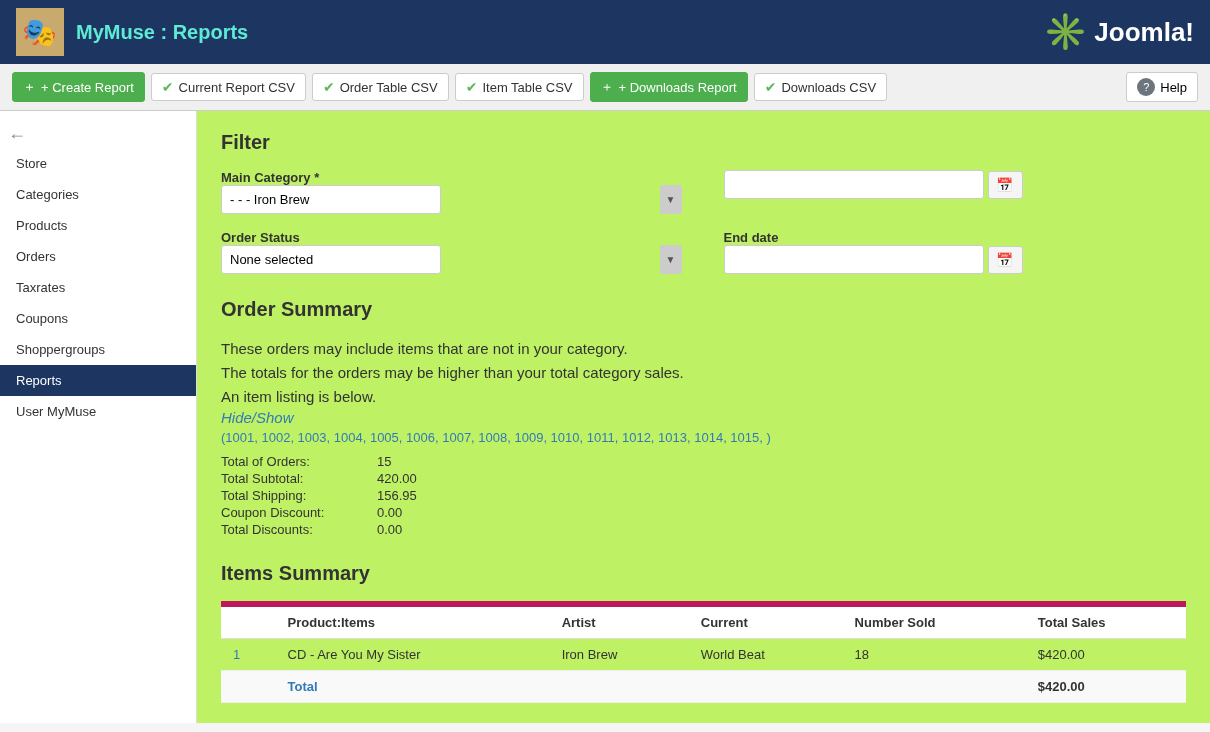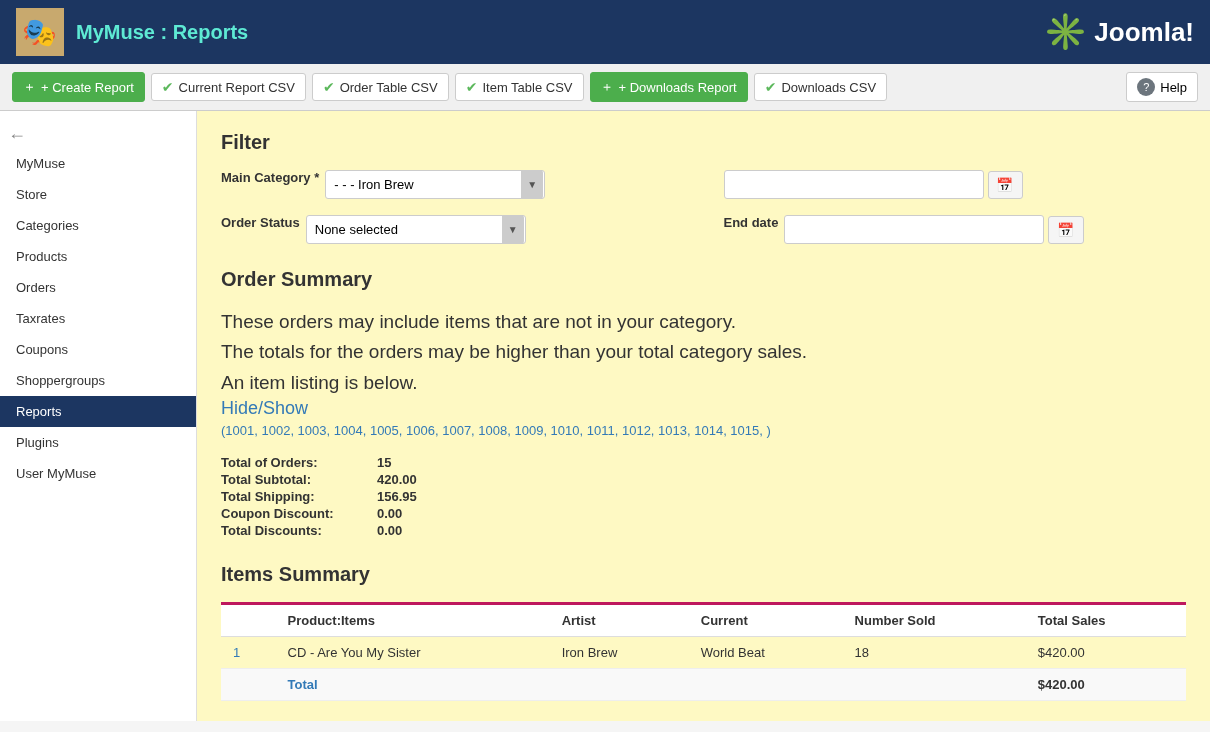--- a/index.html
+++ b/index.html
@@ -82,33 +82,33 @@
       display: block;
       text-decoration: none;
       font-size: 13px;
     }
     .sidebar-item.active { background: #1c3661; color: #fff; }
 
     
     #main {
       flex: 1;
       padding: 20px 24px;
-      background: #fef9c3;
+      background: #bef264;
     }
 
     
     .section-title { font-size: 20px; font-weight: bold; color: #333; margin-bottom: 16px; }
 
     .filter-grid {
       display: grid;
       grid-template-columns: 1fr 1fr;
       gap: 16px 40px;
       margin-bottom: 24px;
     }
-    .filter-group { display: flex; flex-direction: row; gap: 6px; }
+    .filter-group { display: flex; flex-direction: column; }
     .filter-label { font-size: 13px; font-weight: bold; color: #333; }
     .filter-select-wrap { position: relative; display: inline-flex; align-items: center; }
     .filter-select {
       width: 220px;
       padding: 6px 14px 6px 8px;
       border: 1px solid #ccc;
       border-radius: 3px;
       background: #fff;
       font-size: 13px;
       appearance: none;
@@ -140,37 +140,37 @@
       padding: 5px 8px;
       border: 1px solid #ccc;
       border-radius: 3px;
       background: #f5f5f5;
       cursor: pointer;
       font-size: 14px;
     }
 
     
     .order-summary { margin-bottom: 24px; }
-    .notice-text { font-size: 19px; color: #333; line-height: 1.6; }
-    .hide-show-link { color: #337ab7; cursor: pointer; text-decoration: none; font-size: 18px; }
+    .notice-text { font-size: 15px; color: #333; line-height: 1.6; }
+    .hide-show-link { color: #337ab7; cursor: pointer; text-decoration: none; font-size: 15px; font-style: italic; }
     .order-ids { color: #337ab7; font-size: 13px; margin: 4px 0 8px 0; }
-    .order-totals { margin-top: 16px; font-weight: bold; }
+    .order-totals { margin-top: 8px; }
     .order-row { display: flex; gap: 16px; padding: 1px 0; font-size: 13px; }
     .order-row-label { min-width: 140px; color: #333; }
     .order-row-value { color: #333; }
 
     
     .items-summary { margin-top: 20px; }
     .items-table {
       width: 100%;
       border-collapse: collapse;
       margin-top: 12px;
     }
     .items-table th {
-      border-top: 3px solid #be185d;
+      border-top: 6px solid #be185d;
       border-bottom: 1px solid #ddd;
       padding: 8px 12px;
       text-align: left;
       font-size: 13px;
       color: #333;
       background: #fff;
     }
     .items-table td {
       padding: 8px 12px;
       font-size: 13px;
@@ -223,30 +223,28 @@
   <button class="toolbar-help">
     <span style="background:#6c757d;color:#fff;border-radius:50%;width:18px;height:18px;display:inline-flex;align-items:center;justify-content:center;font-size:11px;">?</span>
     <span>Help</span>
   </button>
 </div>
 
 <div id="layout">
 
   <div id="sidebar">
     <span class="sidebar-toggle">←</span>
-    <a class="sidebar-item">MyMuse</a>
     <a class="sidebar-item">Store</a>
     <a class="sidebar-item">Categories</a>
     <a class="sidebar-item">Products</a>
     <a class="sidebar-item">Orders</a>
     <a class="sidebar-item">Taxrates</a>
     <a class="sidebar-item">Coupons</a>
     <a class="sidebar-item">Shoppergroups</a>
     <a class="sidebar-item active">Reports</a>
-    <a class="sidebar-item">Plugins</a>
     <a class="sidebar-item">User MyMuse</a>
   </div>
 
   <div id="main">
 
     <div class="section-title">Filter</div>
 
     <div class="filter-grid">
 
       <div class="filter-group">

